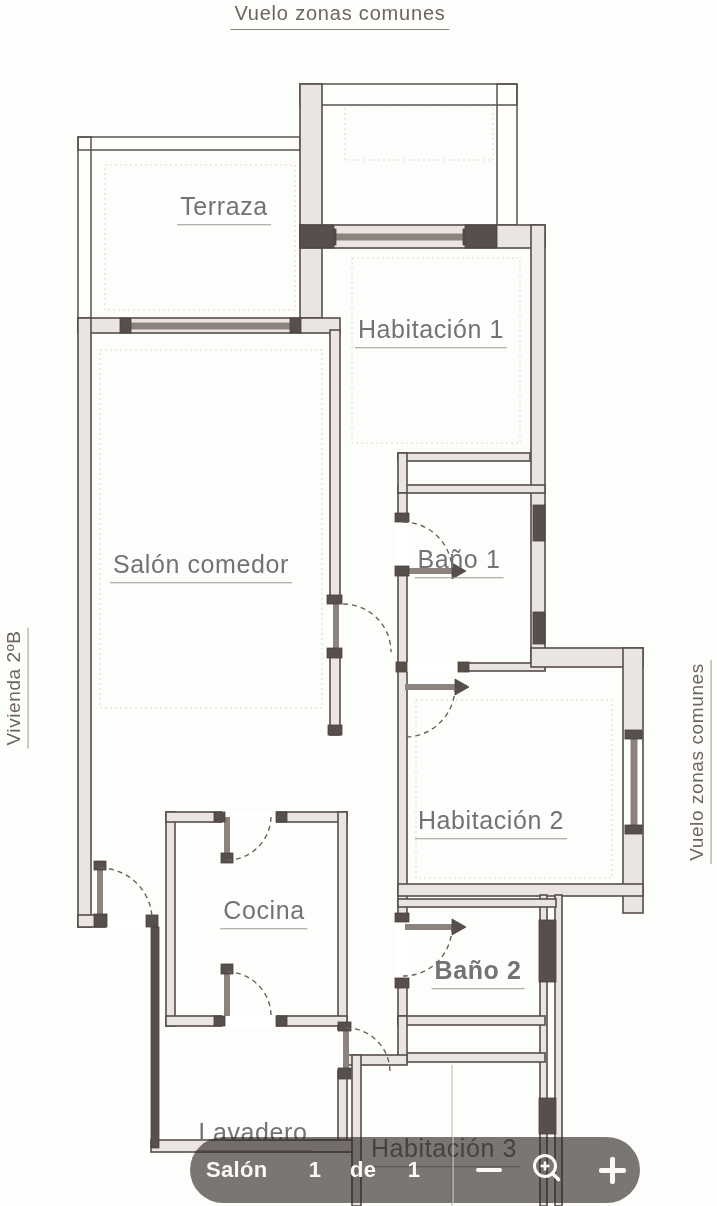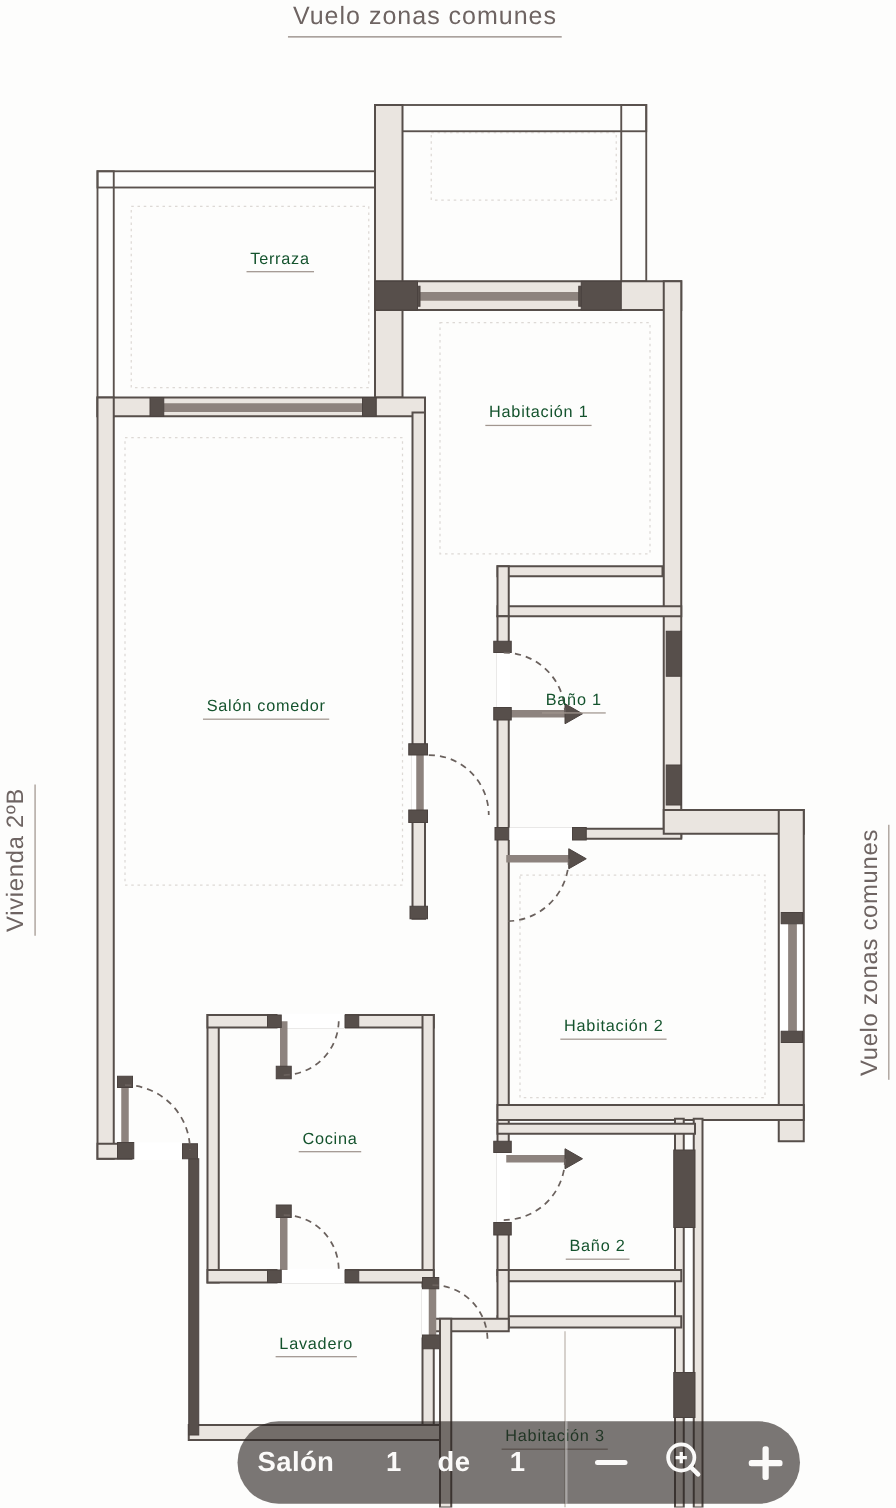--- a/index.html
+++ b/index.html
@@ -1,21 +1,21 @@
 <!DOCTYPE html>
 <html><head>
 <meta charset="utf-8">
 <style>
   html,body{margin:0;padding:0;background:#fdfdfc;}
   body{width:717px;height:1206px;position:relative;overflow:hidden;
        font-family:"Liberation Sans",sans-serif;}
   
   .plan-label{
     position:absolute;transform:translate(-50%,-50%);
-    color:#14532d;font-size:13px;letter-spacing:.6px;white-space:nowrap;
+    color:#737373;font-size:25px;letter-spacing:.6px;white-space:nowrap;
     border-bottom:1.5px solid #a1968f;padding:0 3px 3px 3px;line-height:1.1;
   }
   .edge-label{
     position:absolute;transform:translate(-50%,-50%) rotate(-90deg);
     color:#6e6462;font-size:19px;letter-spacing:.6px;white-space:nowrap;
     border-bottom:1.5px solid #a1968f;padding:0 3px 3px 3px;line-height:1.1;
   }
   .top-label{
     position:absolute;left:340px;top:16px;transform:translate(-50%,-50%);
     color:#6e6462;font-size:20px;letter-spacing:.8px;white-space:nowrap;
@@ -189,26 +189,26 @@
 </svg>
 
 <div class="top-label">Vuelo zonas comunes</div>
 
 <div class="edge-label" style="left:16px;top:688px;">Vivienda 2ºB</div>
 
 <div class="edge-label" style="left:699px;top:762px;">Vuelo zonas comunes</div>
 
 <div class="plan-label" style="left:224px;top:209px;">Terraza</div>
 <div class="plan-label" style="left:431px;top:332px;">Habitación 1</div>
-<div class="plan-label" style="left:213px;top:567px;">Salón comedor</div>
+<div class="plan-label" style="left:201px;top:567px;">Salón comedor</div>
 <div class="plan-label" style="left:459px;top:562px;">Baño 1</div>
 <div class="plan-label" style="left:491px;top:777px;margin-top:46px;">Habitación 2</div>
 <div class="plan-label" style="left:264px;top:913px;text-align:center;">Cocina</div>
-<div class="plan-label" style="left:478px;top:999px;">Baño 2</div>
-<div class="plan-label" style="left:253px;top:1077px;">Lavadero</div>
+<div class="plan-label" style="left:478px;top:973px;font-weight:bold;">Baño 2</div>
+<div class="plan-label" style="left:253px;top:1135px;">Lavadero</div>
 <div class="plan-label" style="left:444px;top:1151px;">Habitación 3</div>
 
 <div class="toolbar">
   <span class="tb-item" style="left:16px;">Salón</span>
 
   <span class="tb-item" style="left:112px;width:26px;text-align:center;">1</span>
 
   <span class="tb-item" style="left:160px;">de</span>
 
   <span class="tb-item" style="left:214px;width:20px;text-align:center;">1</span>

